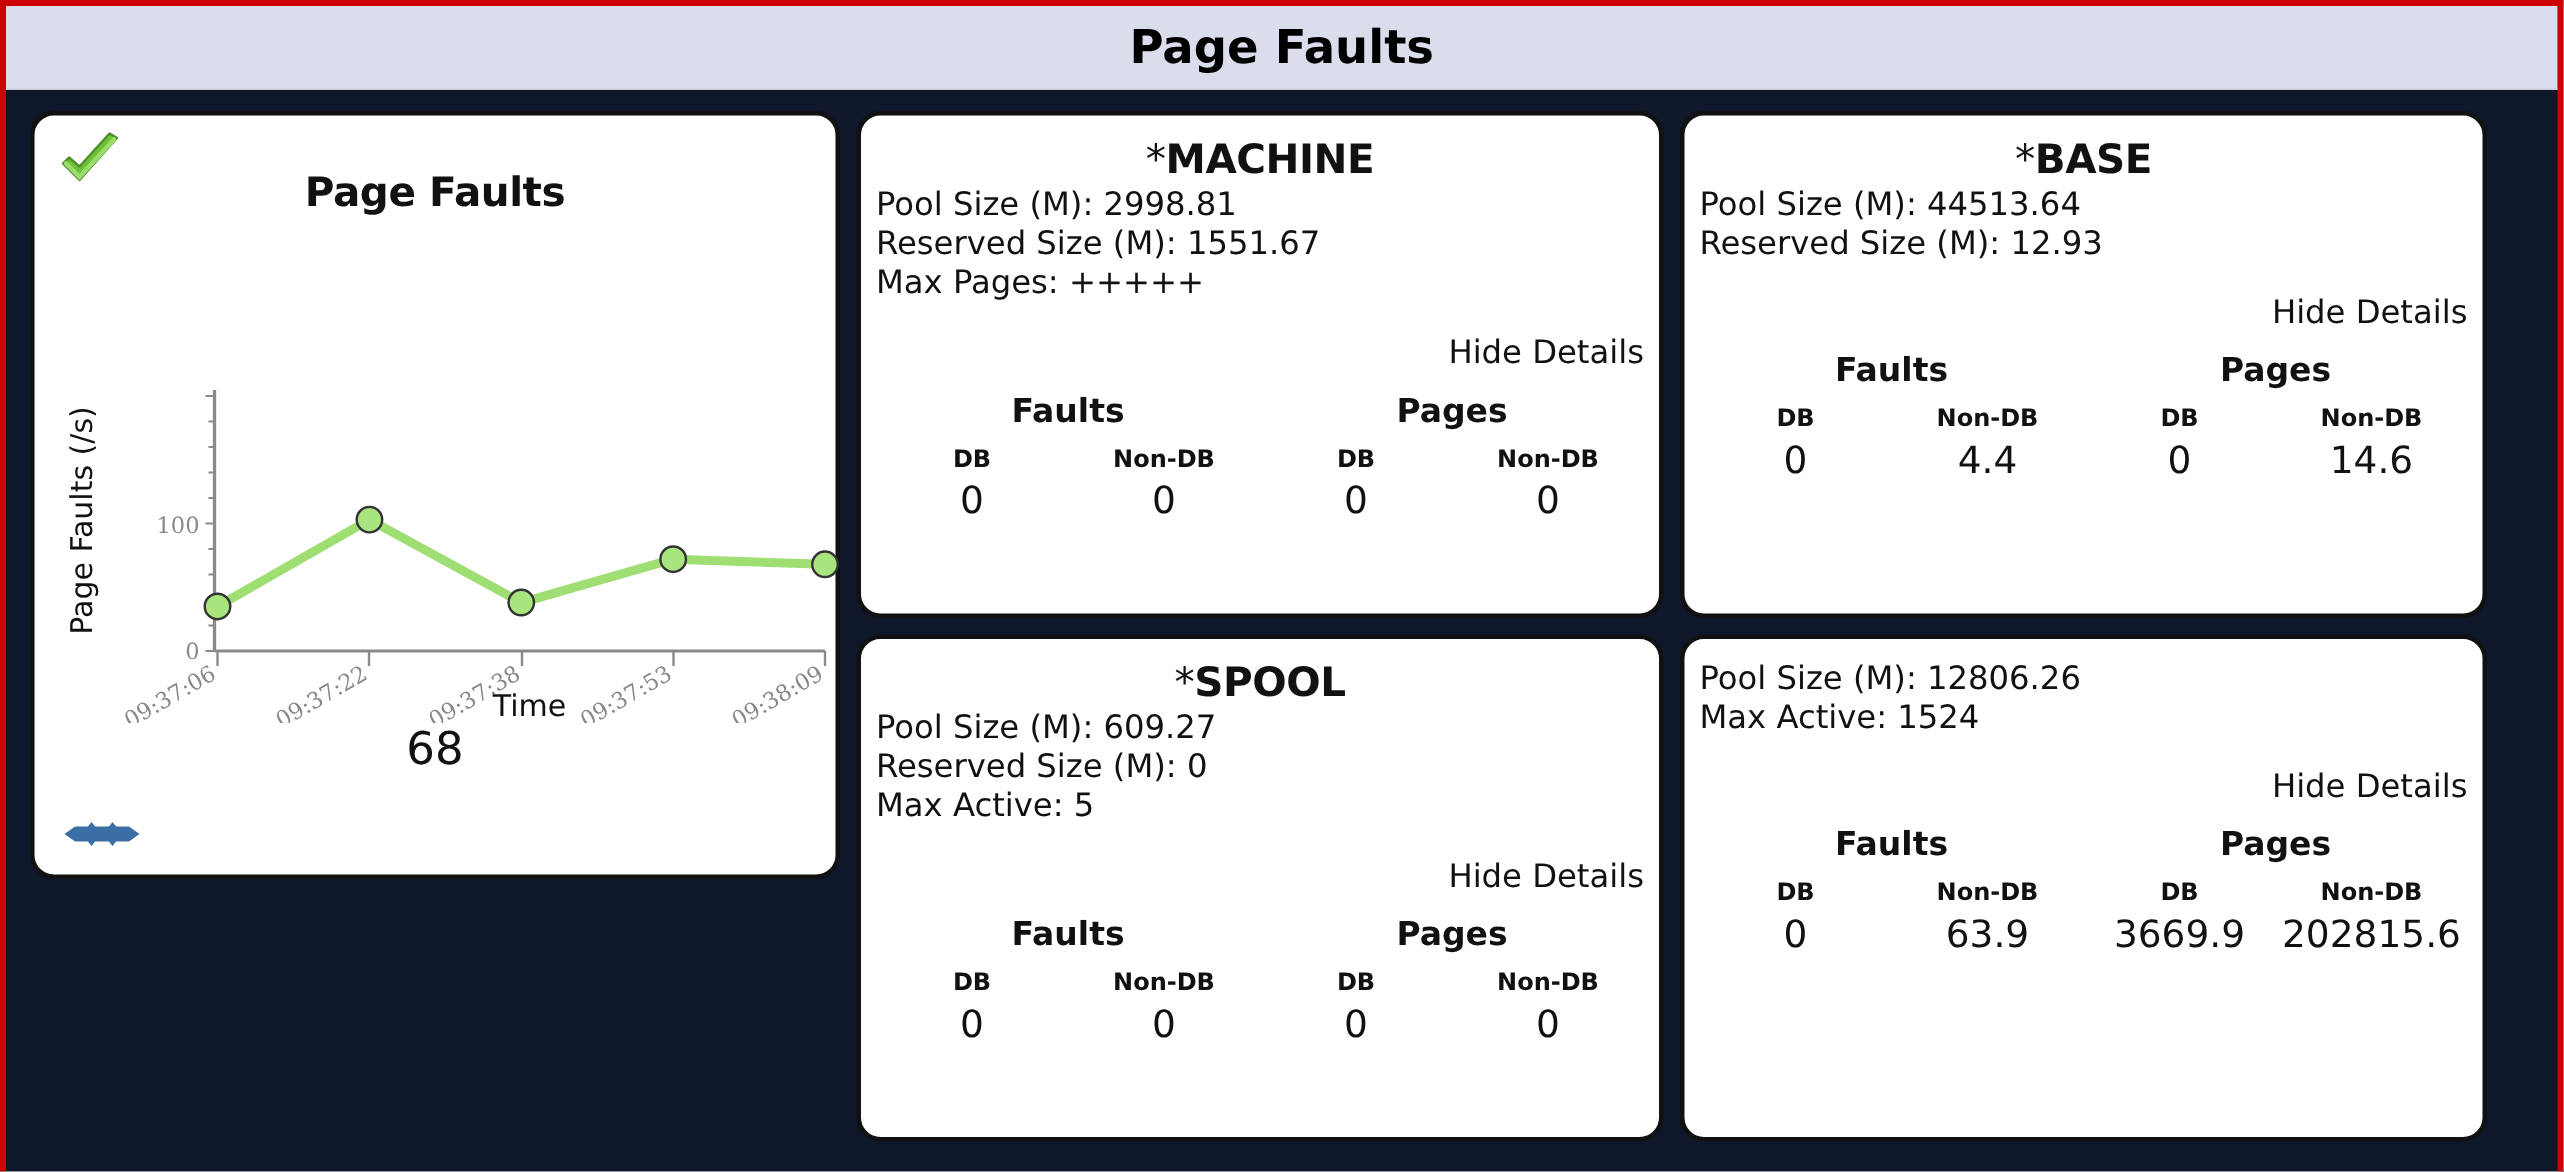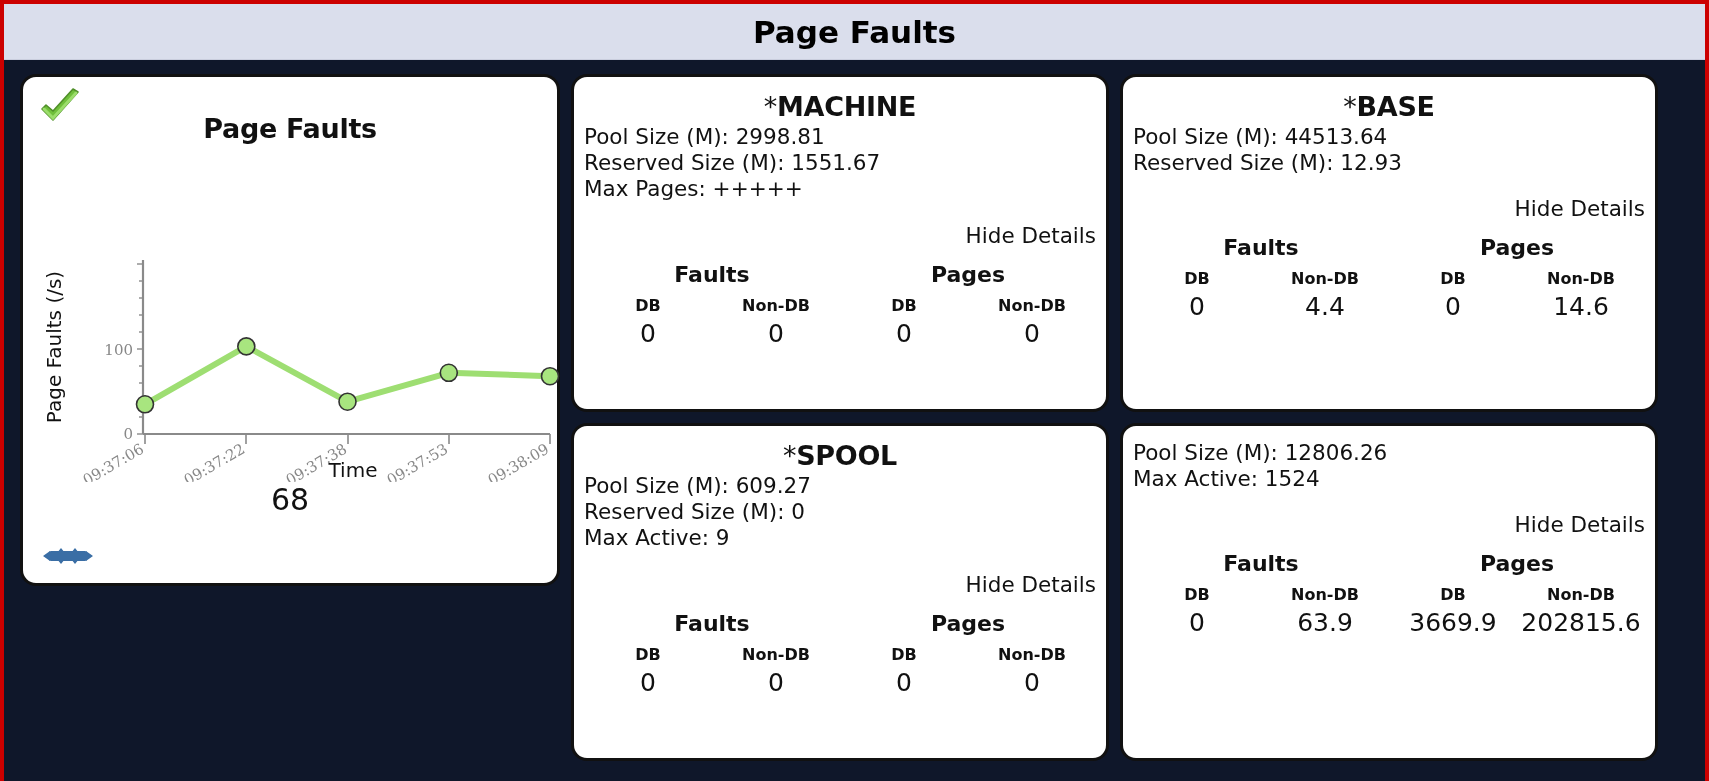--- a/index.html
+++ b/index.html
@@ -288,21 +288,21 @@
             <td class="val">14.6</td>
           </tr>
         </tbody>
           </table>
       </div>
 
       <div class="panel pool-panel">
         <div class="pool-name"><span class="star">*</span><span>SPOOL</span></div>
         <div class="pool-line">Pool Size (M): 609.27</div>
         <div class="pool-line">Reserved Size (M): 0</div>
-        <div class="pool-line">Max Active: 9</div>
+        <div class="pool-line">Max Active: 5</div>
         <div class="hide-details">Hide Details</div>
         <table class="metrics">
           <tbody>
               <tr>
             <th class="group-head" colspan="2">Faults</th>
             <th class="group-head" colspan="2">Pages</th>
           </tr>
           <tr>
             <th class="col-head">DB</th>
             <th class="col-head">Non-DB</th>

